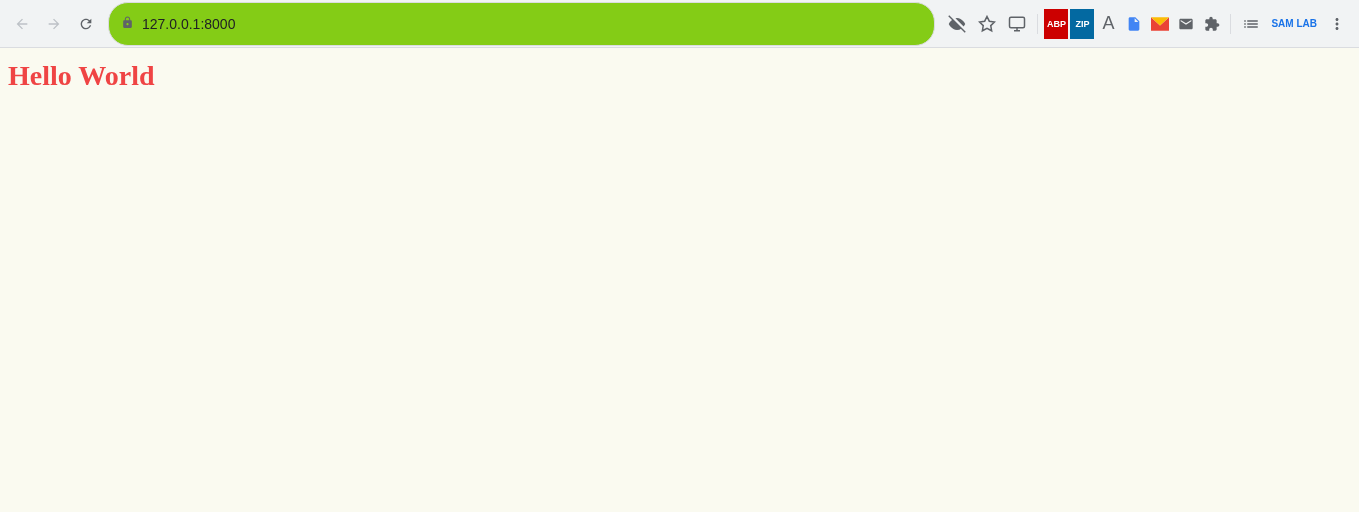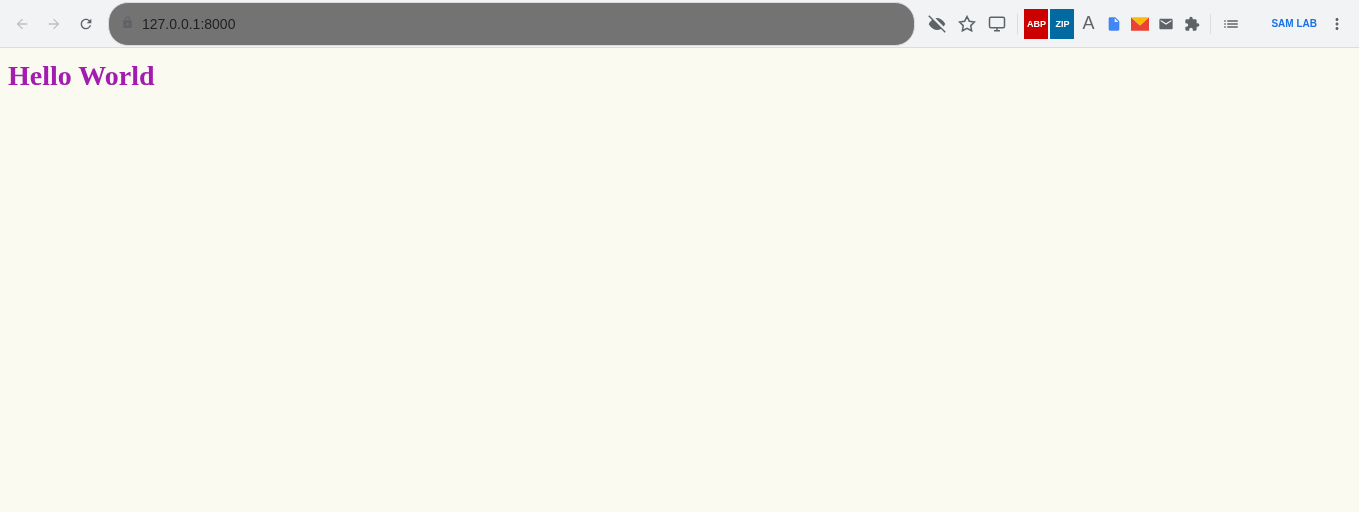--- a/index.html
+++ b/index.html
@@ -51,21 +51,21 @@
 
     .nav-btn.disabled {
       color: #bdc1c6;
       cursor: default;
     }
 
     .address-bar-container {
       flex: 1;
       max-width: 860px;
       height: 44px;
-      background: #737373;
+      background: #84cc16;
       border-radius: 20px;
       border: 1px solid #dadce0;
       display: flex;
       align-items: center;
       padding: 0 12px;
       gap: 8px;
     }
 
     .lock-icon {
       color: #5f6368;
@@ -176,21 +176,21 @@
     .page-content {
       background: #fafaf0;
       width: 100%;
       height: calc(512px - 48px);
       padding: 12px 8px;
     }
 
     .hello-world {
       font-size: 28px;
       font-weight: bold;
-      color: #a21caf;
+      color: #ef4444;
       font-family: Times New Roman, serif;
     }
   </style>
 </head>
 <body>
 
 <div class="browser-chrome">
 
   <div class="nav-buttons">
     <button class="nav-btn disabled" title="Back">
@@ -285,21 +285,21 @@
     </div>
 
     <div class="divider"></div>
 
     <button class="toolbar-btn">
       <svg width="18" height="18" viewBox="0 0 24 24" fill="#5f6368">
         <path d="M3 13h2v-2H3v2zm0 4h2v-2H3v2zm0-8h2V7H3v2zm4 4h14v-2H7v2zm0 4h14v-2H7v2zM7 7v2h14V7H7z"></path>
       </svg>
     </button>
 
-    <button class="toolbar-btn" style="width:auto; padding: 0 4px; border-radius: 4px; font-size:10px; font-weight:bold; color:#1a73e8;margin-left:20px;">
+    <button class="toolbar-btn" style="width:auto; padding: 0 4px; border-radius: 4px; font-size:10px; font-weight:bold; color:#1a73e8;">
       <span>SAM LAB</span>
     </button>
 
     <button class="toolbar-btn">
       <svg width="18" height="18" viewBox="0 0 24 24" fill="#5f6368">
         <path d="M12 8c1.1 0 2-.9 2-2s-.9-2-2-2-2 .9-2 2 .9 2 2 2zm0 2c-1.1 0-2 .9-2 2s.9 2 2 2 2-.9 2-2-.9-2-2-2zm0 6c-1.1 0-2 .9-2 2s.9 2 2 2 2-.9 2-2-.9-2-2-2z"></path>
       </svg>
     </button>
   </div>
 </div>

